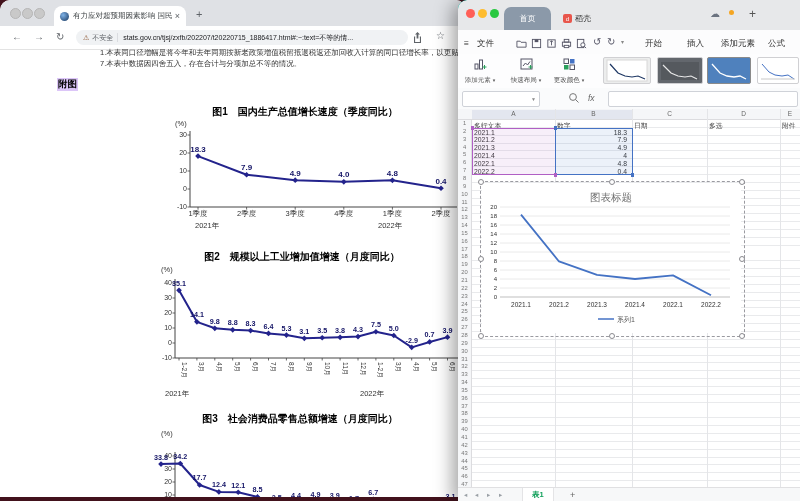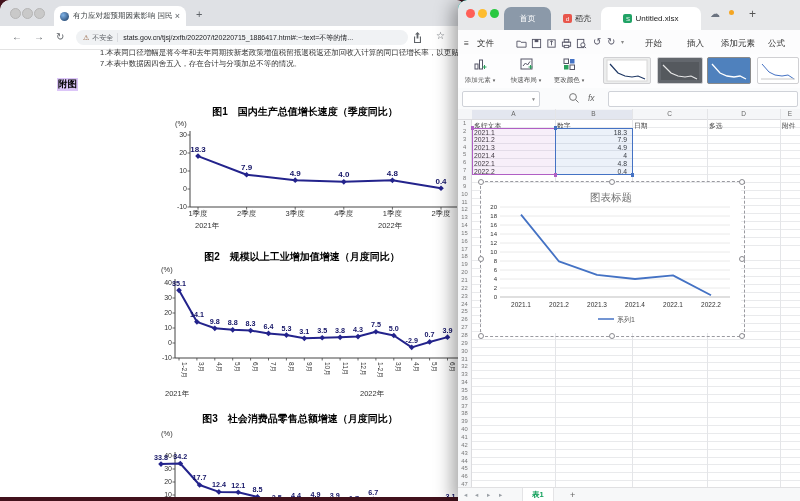--- a/index.html
+++ b/index.html
@@ -356,24 +356,20 @@
     <span class="wl" style="left:8px;background:#ff5f57"></span>
     <span class="wl" style="left:20px;background:#febc2e"></span>
     <span class="wl" style="left:32px;background:#28c840"></span>
     <div class="wtab wtab-home">
       <span>首页</span>
     </div>
     <div class="wtab wtab-docer">
       <span class="mini-sq" style="background:#e8564c">d</span>
       <span>稻壳</span>
     </div>
-    <div class="wtab wtab-doc">
-      <span class="mini-sq" style="background:#21a366">S</span>
-      <span>Untitled.xlsx</span>
-    </div>
     <span class="cloud">☁</span>
     <span class="odot"></span>
     <span class="wplus">+</span>
   </div>
 
   <div class="abs wmenu">
     <span class="mtext" style="left:6px">≡</span>
     <span class="mtext" style="left:19px">文件</span>
     <svg style="left:58px" width="11" height="11" viewBox="0 0 12 12">
         <path d="M1 3.5 h3.5 l1 1.2 H11 V10 H1 Z" fill="none" stroke="#556" stroke-width="1"></path>

